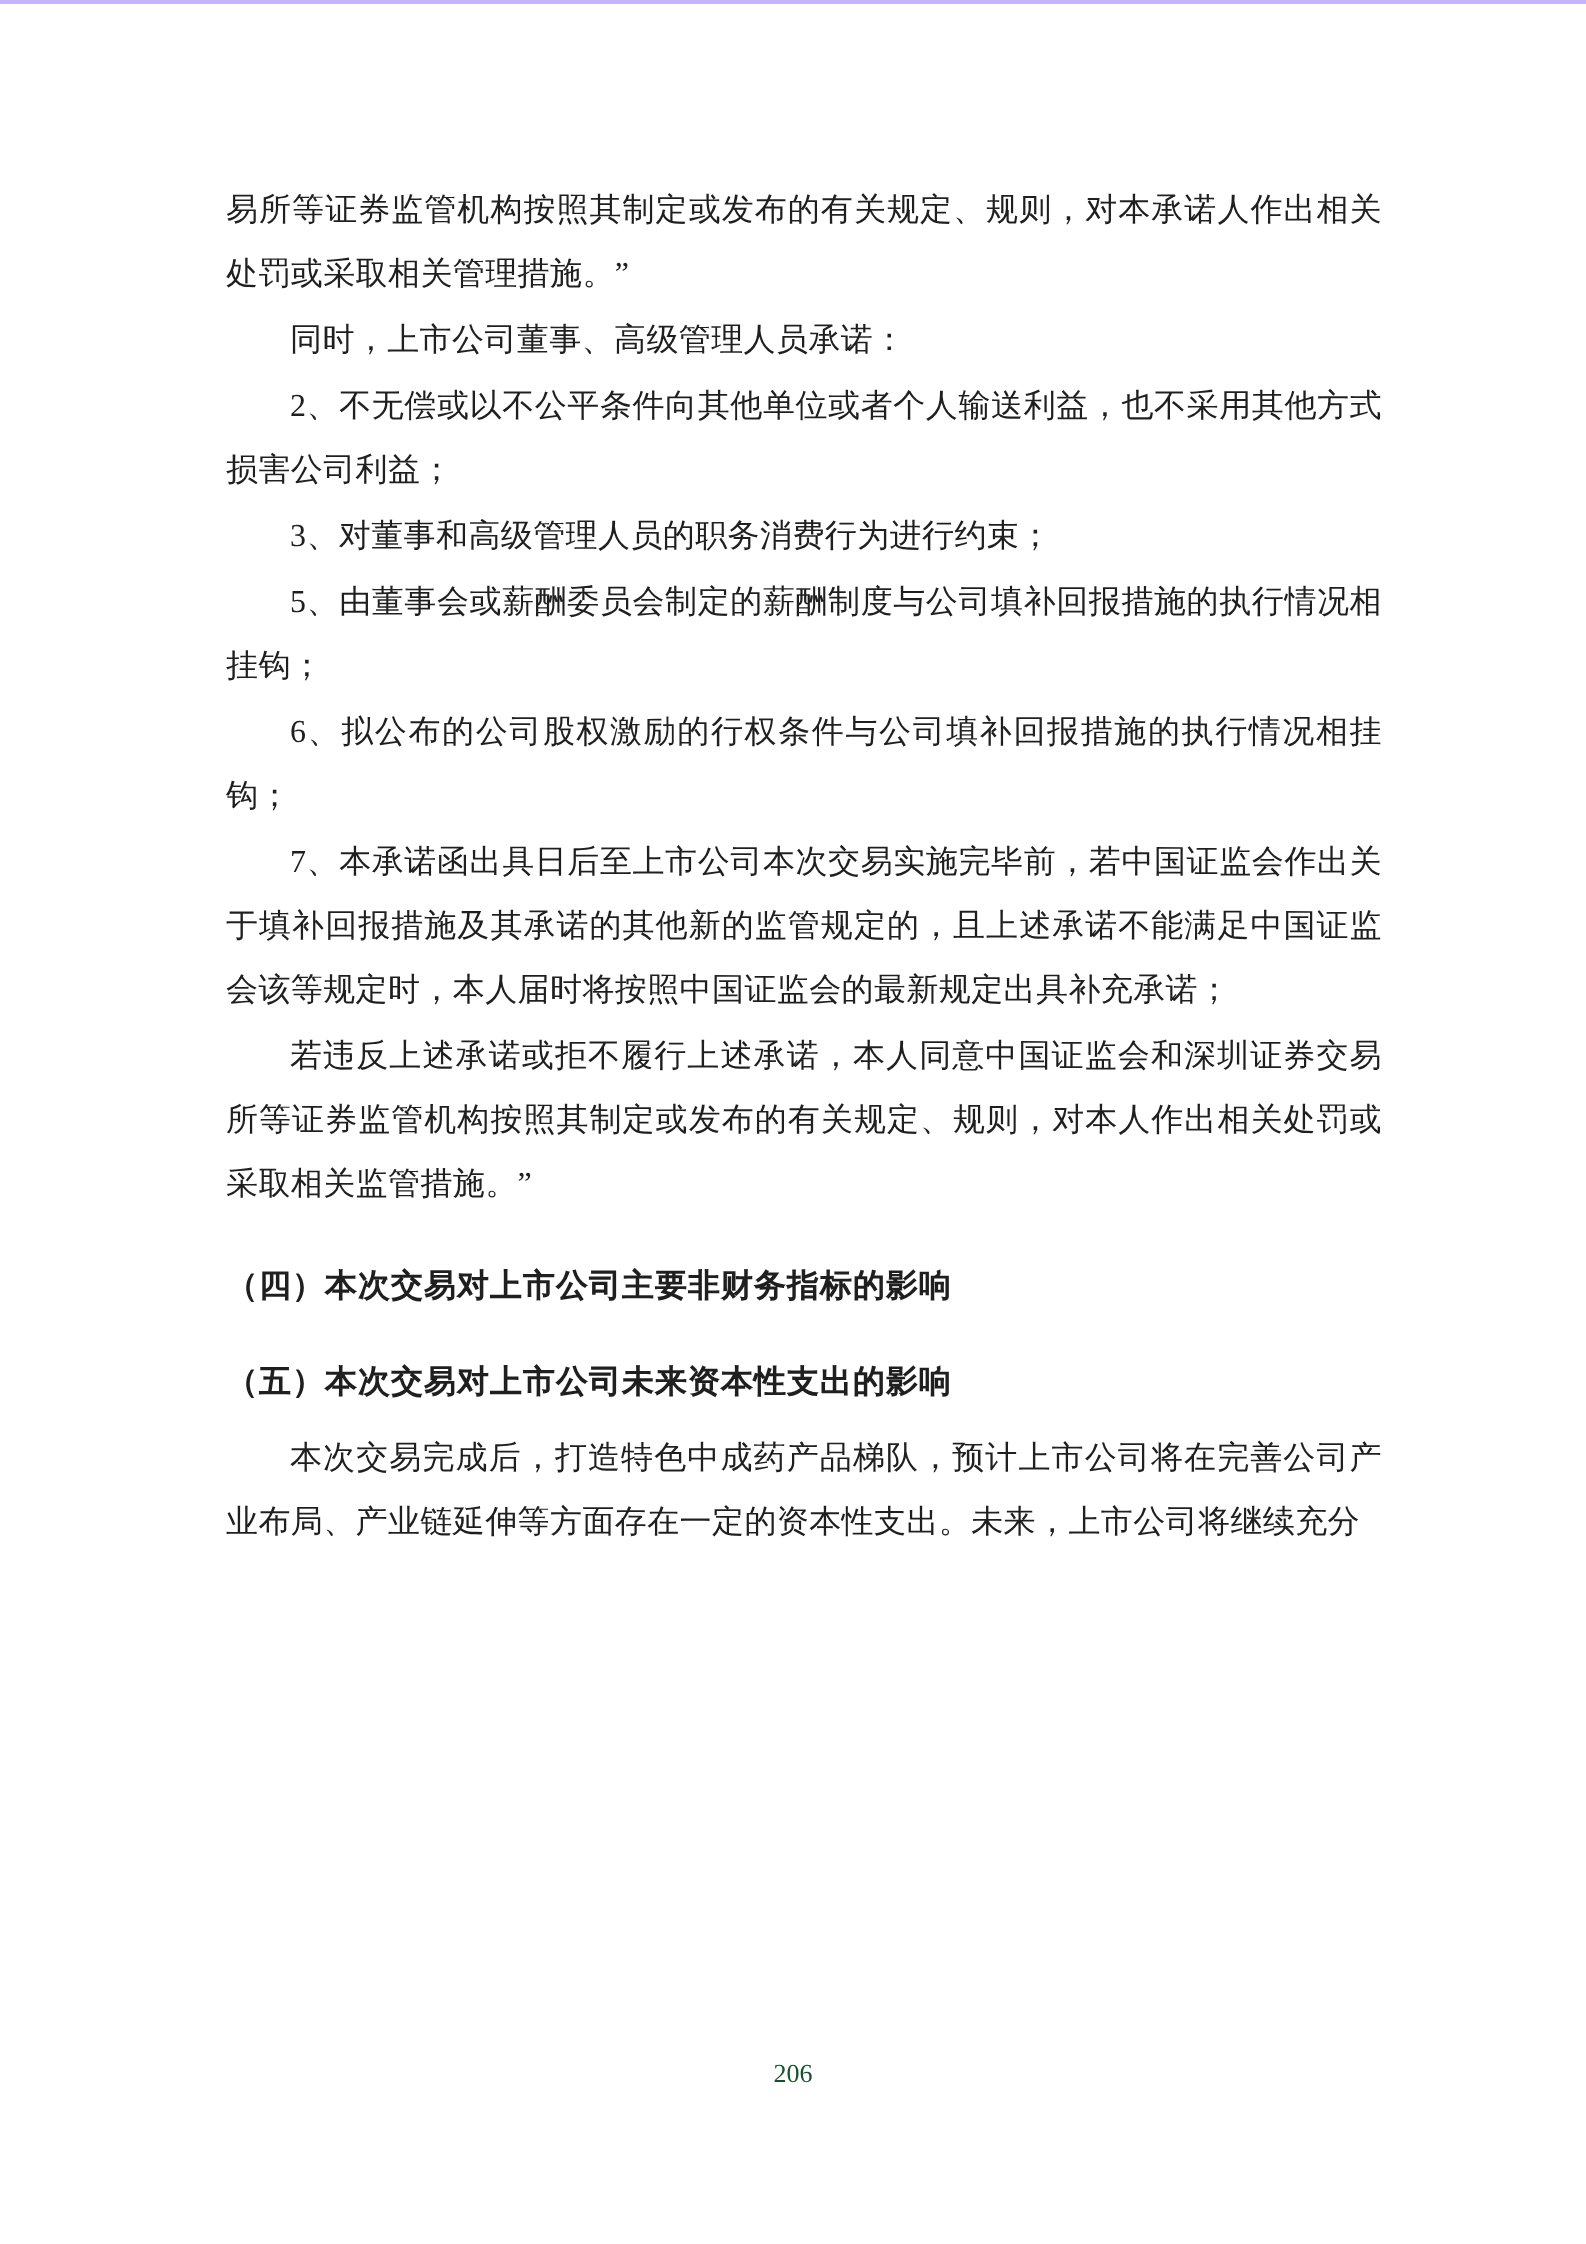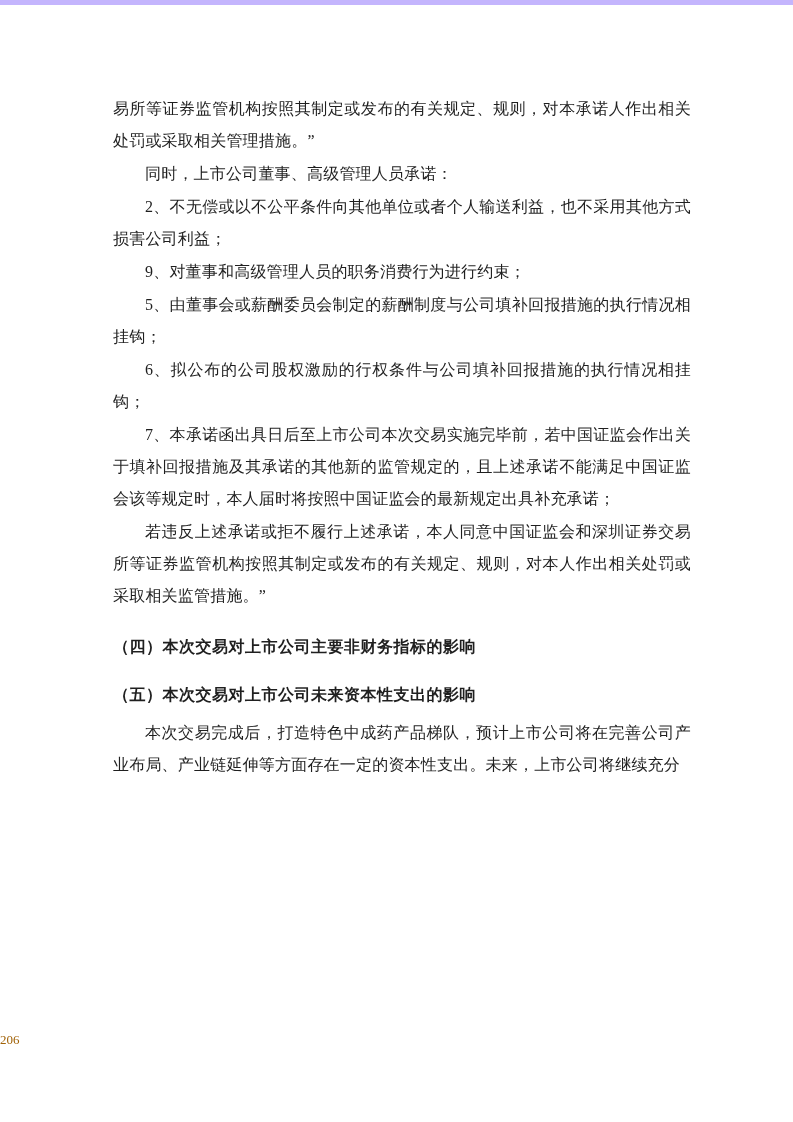--- a/index.html
+++ b/index.html
@@ -8,21 +8,21 @@
     background: #ffffff;
   }
   .page {
     position: relative;
     width: 793px;
     height: 1122px;
     background: #ffffff;
     color: #1f1f1f;
     font-family: "Liberation Serif", "DejaVu Serif", serif;
     overflow: hidden;
-    border-top: 5px solid #c4b5fd;
+    border-top: 2px solid #c4b5fd;
     box-sizing: border-box;
   }
   .content {
     position: absolute;
     left: 113px;
     top: 88px;
     width: 578px;
   }
   .para {
     font-size: 16px;
@@ -41,34 +41,35 @@
     line-height: 26px;
     font-weight: 700;
     margin: 22px 0 9px 0;
     letter-spacing: 0.5px;
   }
   .page-number {
     position: absolute;
     left: 0;
     top: 1027px;
     width: 100%;
+    text-align: center;
     font-size: 13px;
     line-height: 16px;
-    color: #a16207;
+    color: #14532d;
   }
 </style>
 </head>
 <body>
 
 <div class="page">
   <div class="content">
     <p class="para no-indent">易所等证券监管机构按照其制定或发布的有关规定、规则，对本承诺人作出相关处罚或采取相关管理措施。”</p>
     <p class="para">同时，上市公司董事、高级管理人员承诺：</p>
     <p class="para">2、不无偿或以不公平条件向其他单位或者个人输送利益，也不采用其他方式损害公司利益；</p>
-    <p class="para">9、对董事和高级管理人员的职务消费行为进行约束；</p>
+    <p class="para">3、对董事和高级管理人员的职务消费行为进行约束；</p>
     <p class="para">5、由董事会或薪酬委员会制定的薪酬制度与公司填补回报措施的执行情况相挂钩；</p>
     <p class="para">6、拟公布的公司股权激励的行权条件与公司填补回报措施的执行情况相挂钩；</p>
     <p class="para">7、本承诺函出具日后至上市公司本次交易实施完毕前，若中国证监会作出关于填补回报措施及其承诺的其他新的监管规定的，且上述承诺不能满足中国证监会该等规定时，本人届时将按照中国证监会的最新规定出具补充承诺；</p>
     <p class="para">若违反上述承诺或拒不履行上述承诺，本人同意中国证监会和深圳证券交易所等证券监管机构按照其制定或发布的有关规定、规则，对本人作出相关处罚或采取相关监管措施。”</p>
     <h2 class="heading">（四）本次交易对上市公司主要非财务指标的影响</h2>
     <h2 class="heading">（五）本次交易对上市公司未来资本性支出的影响</h2>
     <p class="para">本次交易完成后，打造特色中成药产品梯队，预计上市公司将在完善公司产业布局、产业链延伸等方面存在一定的资本性支出。未来，上市公司将继续充分</p>
   </div>
   <div class="page-number">206</div>
 </div>

